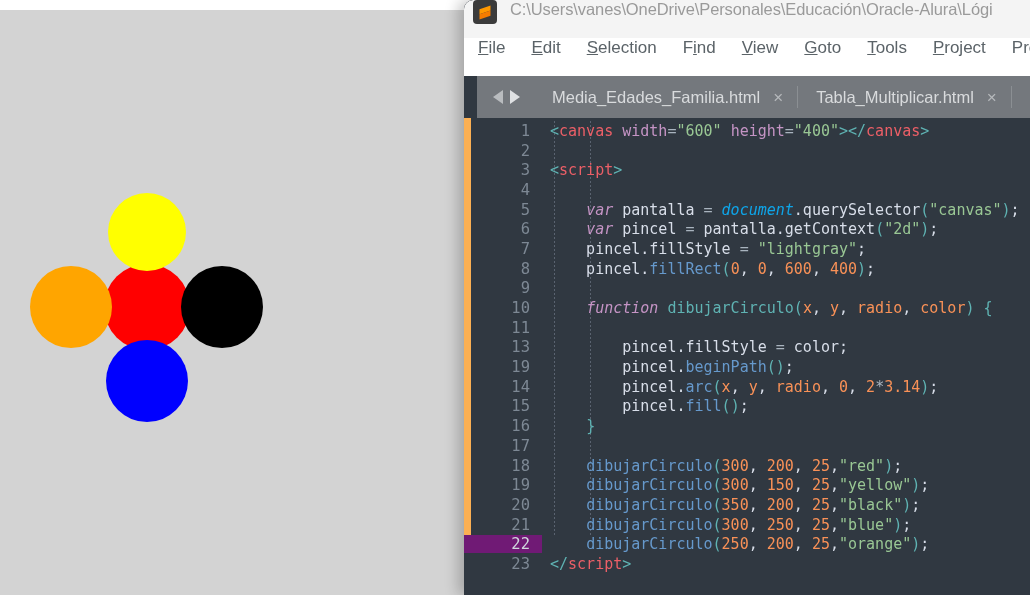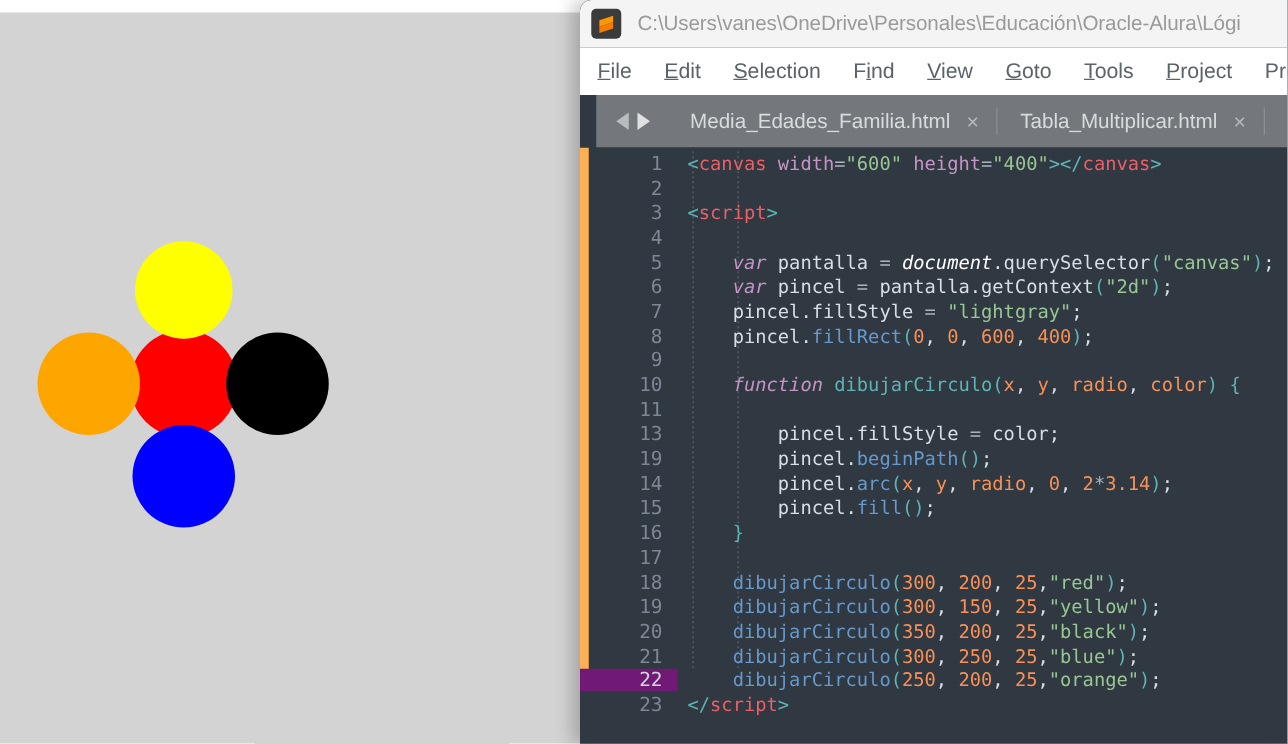--- a/index.html
+++ b/index.html
@@ -52,21 +52,20 @@
     overflow: hidden;
     box-shadow: -6px 0 14px rgba(0,0,0,0.22);
     background: #303841;
   }
 
   
   .title-bar {
     height: 38px;
     background: #f4f4f4;
     display: flex;
-    align-items: center;
     padding-left: 9px;
     border-top-left-radius: 9px;
     box-sizing: border-box;
   }
   .app-icon {
     width: 24px;
     height: 24px;
     border-radius: 4px;
     background: #3b3b3b;
     display: flex;
@@ -82,21 +81,20 @@
     white-space: nowrap;
     overflow: hidden;
     letter-spacing: -0.1px;
   }
 
   
   .menu-bar {
     height: 38px;
     background: #ffffff;
     display: flex;
-    align-items: center;
     padding-left: 14px;
     box-sizing: border-box;
     white-space: nowrap;
     overflow: hidden;
   }
   .menu-item {
     font-size: 17px;
     color: #5b6368;
     margin-right: 26px;
     cursor: default;
@@ -221,21 +219,21 @@
     background-size: 1px 4px;
     background-repeat: repeat-y;
   }
 
   
   .t-tag      { color: #ec5f67; }
   .t-punct    { color: #5fb3b3; }
   .t-attr     { color: #c594c5; }
   .t-str      { color: #99c794; }
   .t-kw       { color: #c594c5; font-style: italic; }
-  .t-builtin  { color: #ffffff; font-style: italic; }
+  .t-builtin  { color: #0ea5e9; font-style: italic; }
   .t-fnname   { color: #5fb3b3; }
   .t-fncall   { color: #6699cc; }
   .t-num      { color: #f99157; }
   .t-param    { color: #f99157; }
   .t-plain    { color: #d8dee9; }
   .t-op       { color: #a9b4bf; }
 </style>
 </head>
 <body>
 

